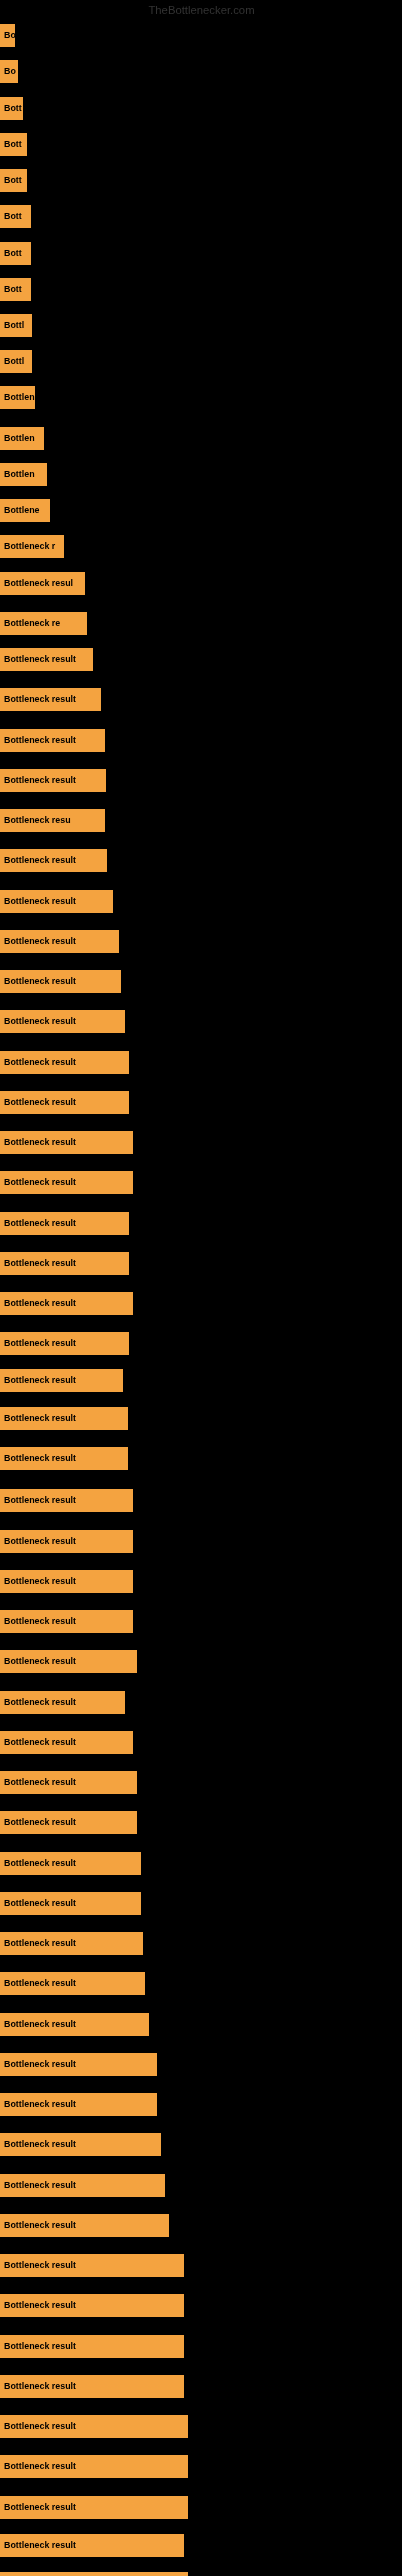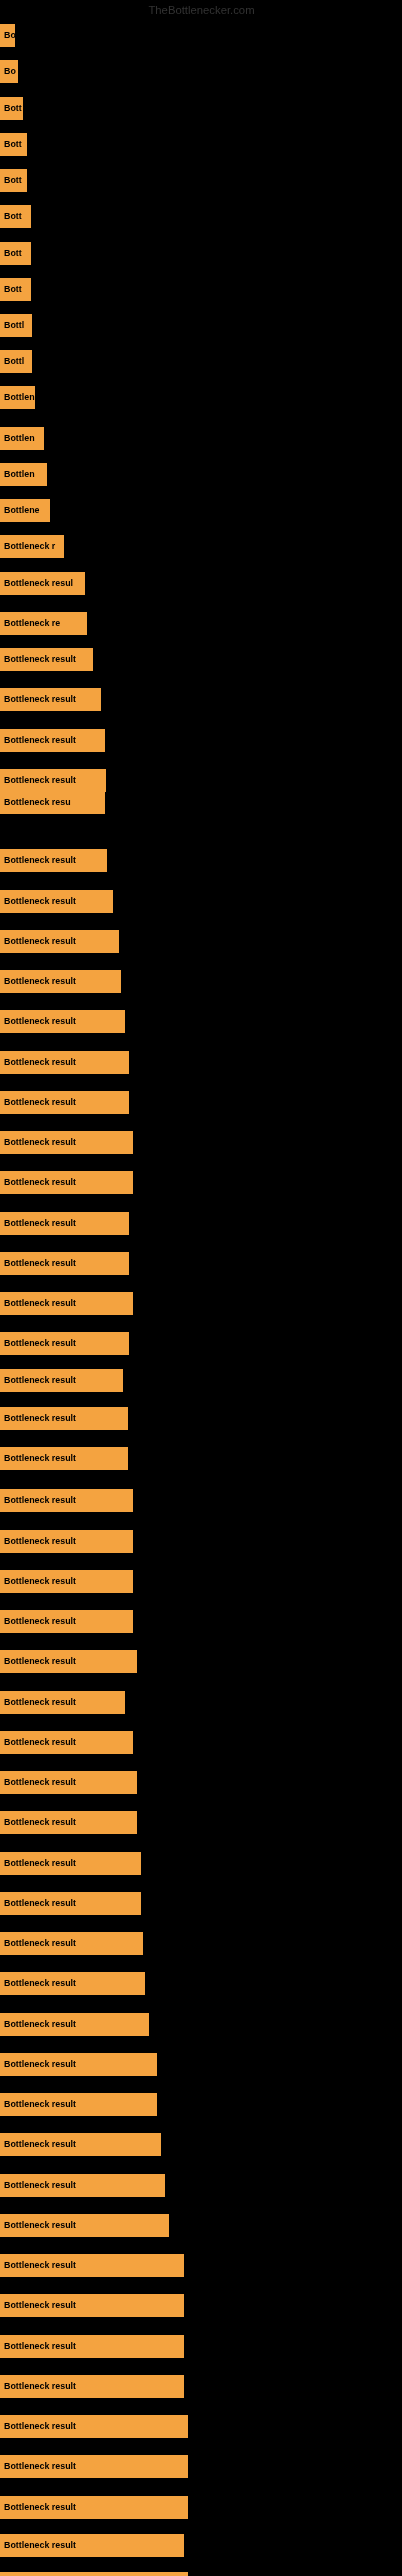--- a/index.html
+++ b/index.html
@@ -106,21 +106,21 @@
     </div>
     <div class="bar-row" style="top: 688px; width: 101px;">
       <div class="bar-label" style="width: 101px;">Bottleneck result</div>
     </div>
     <div class="bar-row" style="top: 729px; width: 105px;">
       <div class="bar-label" style="width: 105px;">Bottleneck result</div>
     </div>
     <div class="bar-row" style="top: 769px; width: 106px;">
       <div class="bar-label" style="width: 106px;">Bottleneck result</div>
     </div>
-    <div class="bar-row" style="top: 791px; width: 105px; border-radius: 11px;">
+    <div class="bar-row" style="top: 809px; width: 105px; border-radius: 11px;">
       <div class="bar-label" style="width: 105px;">Bottleneck resu</div>
     </div>
     <div class="bar-row" style="top: 849px; width: 107px;">
       <div class="bar-label" style="width: 107px;">Bottleneck result</div>
     </div>
     <div class="bar-row" style="top: 890px; width: 113px;">
       <div class="bar-label" style="width: 113px;">Bottleneck result</div>
     </div>
     <div class="bar-row" style="top: 930px; width: 119px;">
       <div class="bar-label" style="width: 119px;">Bottleneck result</div>

